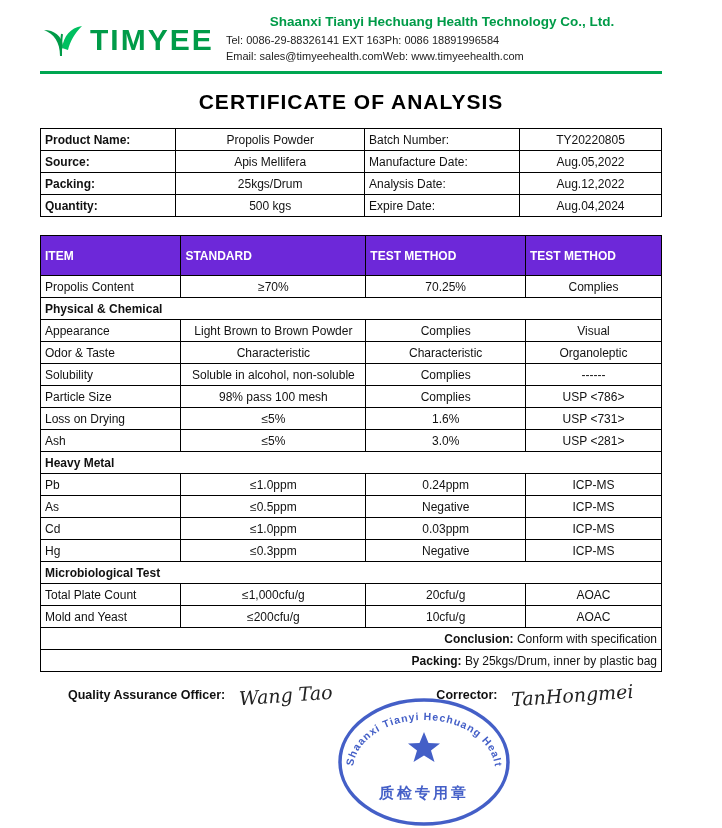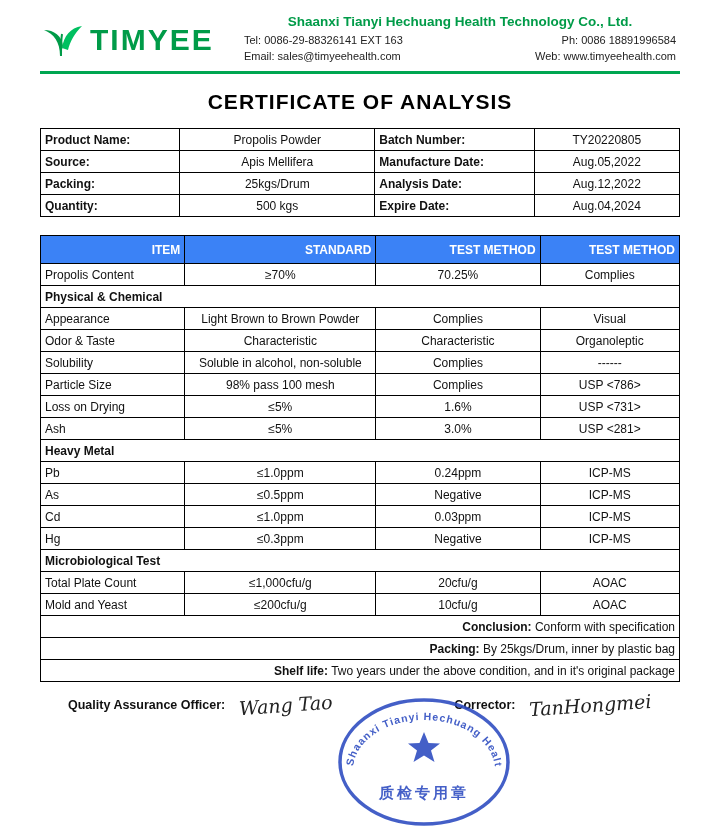--- a/index.html
+++ b/index.html
@@ -2,44 +2,44 @@
 <html><head>
 <meta charset="utf-8">
 <style>
   * { margin:0; padding:0; box-sizing:border-box; }
   html,body { background:#ffffff; }
   body {
     width:722px; height:828px;
     font-family:"Liberation Sans", sans-serif;
     color:#111; position:relative; overflow:hidden;
   }
-  .page { padding:10px 42px 0 40px; position:relative; }
+  .page { padding:10px 60px 0 40px; position:relative; }
 
   
   .header { display:flex; align-items:flex-start; justify-content:space-between; }
   .logo-block { display:flex; align-items:center; padding-top:8px; }
   .logo-text { font-size:30px; font-weight:bold; color:#009b48; letter-spacing:2px; margin-left:6px; }
   .company-block { width:440px; text-align:center; padding-top:4px; }
   .company-name { color:#009b48; font-weight:bold; font-size:13.5px; margin-bottom:5px; }
-  .contact-line { display:flex; justify-content:space-between; font-size:11px; color:#222; margin-bottom:4px; padding:0 4px; }
+  .contact-line { display:flex; font-size:11px; color:#222; margin-bottom:4px; padding:0 4px; }
   .green-rule { height:3px; background:#00a651; margin-top:5px; }
 
   
   .coa-title { text-align:center; font-size:21px; font-weight:bold; letter-spacing:1px; margin:16px 0 14px 0; color:#000; }
 
   
   table { width:100%; border-collapse:collapse; font-size:12px; }
   td, th { border:1px solid #000; height:22px; padding:1px 4px; }
   .pi-label { font-weight:bold; text-align:left; width:140px; }
   .pi-value { text-align:center; width:196px; }
-  .pi-label2 { font-weight:bold; text-align:left; width:160px; }
+  .pi-label2 { font-weight:normal; text-align:left; width:160px; }
   .pi-value2 { text-align:center; width:146px;margin-top:32px; }
 
   .analysis { margin-top:18px; }
-  .analysis thead th { background:#3b82f6; color:#fff; font-weight:bold; text-align:right; height:28px; }
+  .analysis thead th { background:#6d28d9; color:#fff; font-weight:bold; text-align:left; height:40px; }
   .col-item { width:145px; } .col-std { width:192px; } .col-res { width:165px; } .col-met { width:140px; }
   .item-cell { text-align:left; }
   .center-cell { text-align:center; }
   .section-cell { font-weight:bold; text-align:left; }
   .note-cell { text-align:right; }
   .b { font-weight:bold; }
 
   
   .sig-row { display:flex; align-items:center; margin-top:12px; padding:0 28px; font-size:12.5px; }
   .sig-label { font-weight:bold; }
@@ -214,26 +214,20 @@
           <span class="b">Conclusion:</span>
           <span>Conform with specification</span>
         </td>
       </tr>
       <tr>
         <td colspan="4" class="note-cell">
           <span class="b">Packing:</span>
           <span>By 25kgs/Drum, inner by plastic bag</span>
         </td>
       </tr>
-      <tr>
-        <td colspan="4" class="note-cell">
-          <span class="b">Shelf life:</span>
-          <span>Two years under the above condition, and in it's original package</span>
-        </td>
-      </tr>
     </tbody>
   </table>
 
   <div class="sig-row">
     <span class="sig-label">Quality Assurance Officer:</span>
     <span class="sig-script">Wang Tao</span>
     <span class="sig-gap"></span>
     <span class="sig-label">Corrector:</span>
     <span class="sig-script">TanHongmei</span>
   </div>

